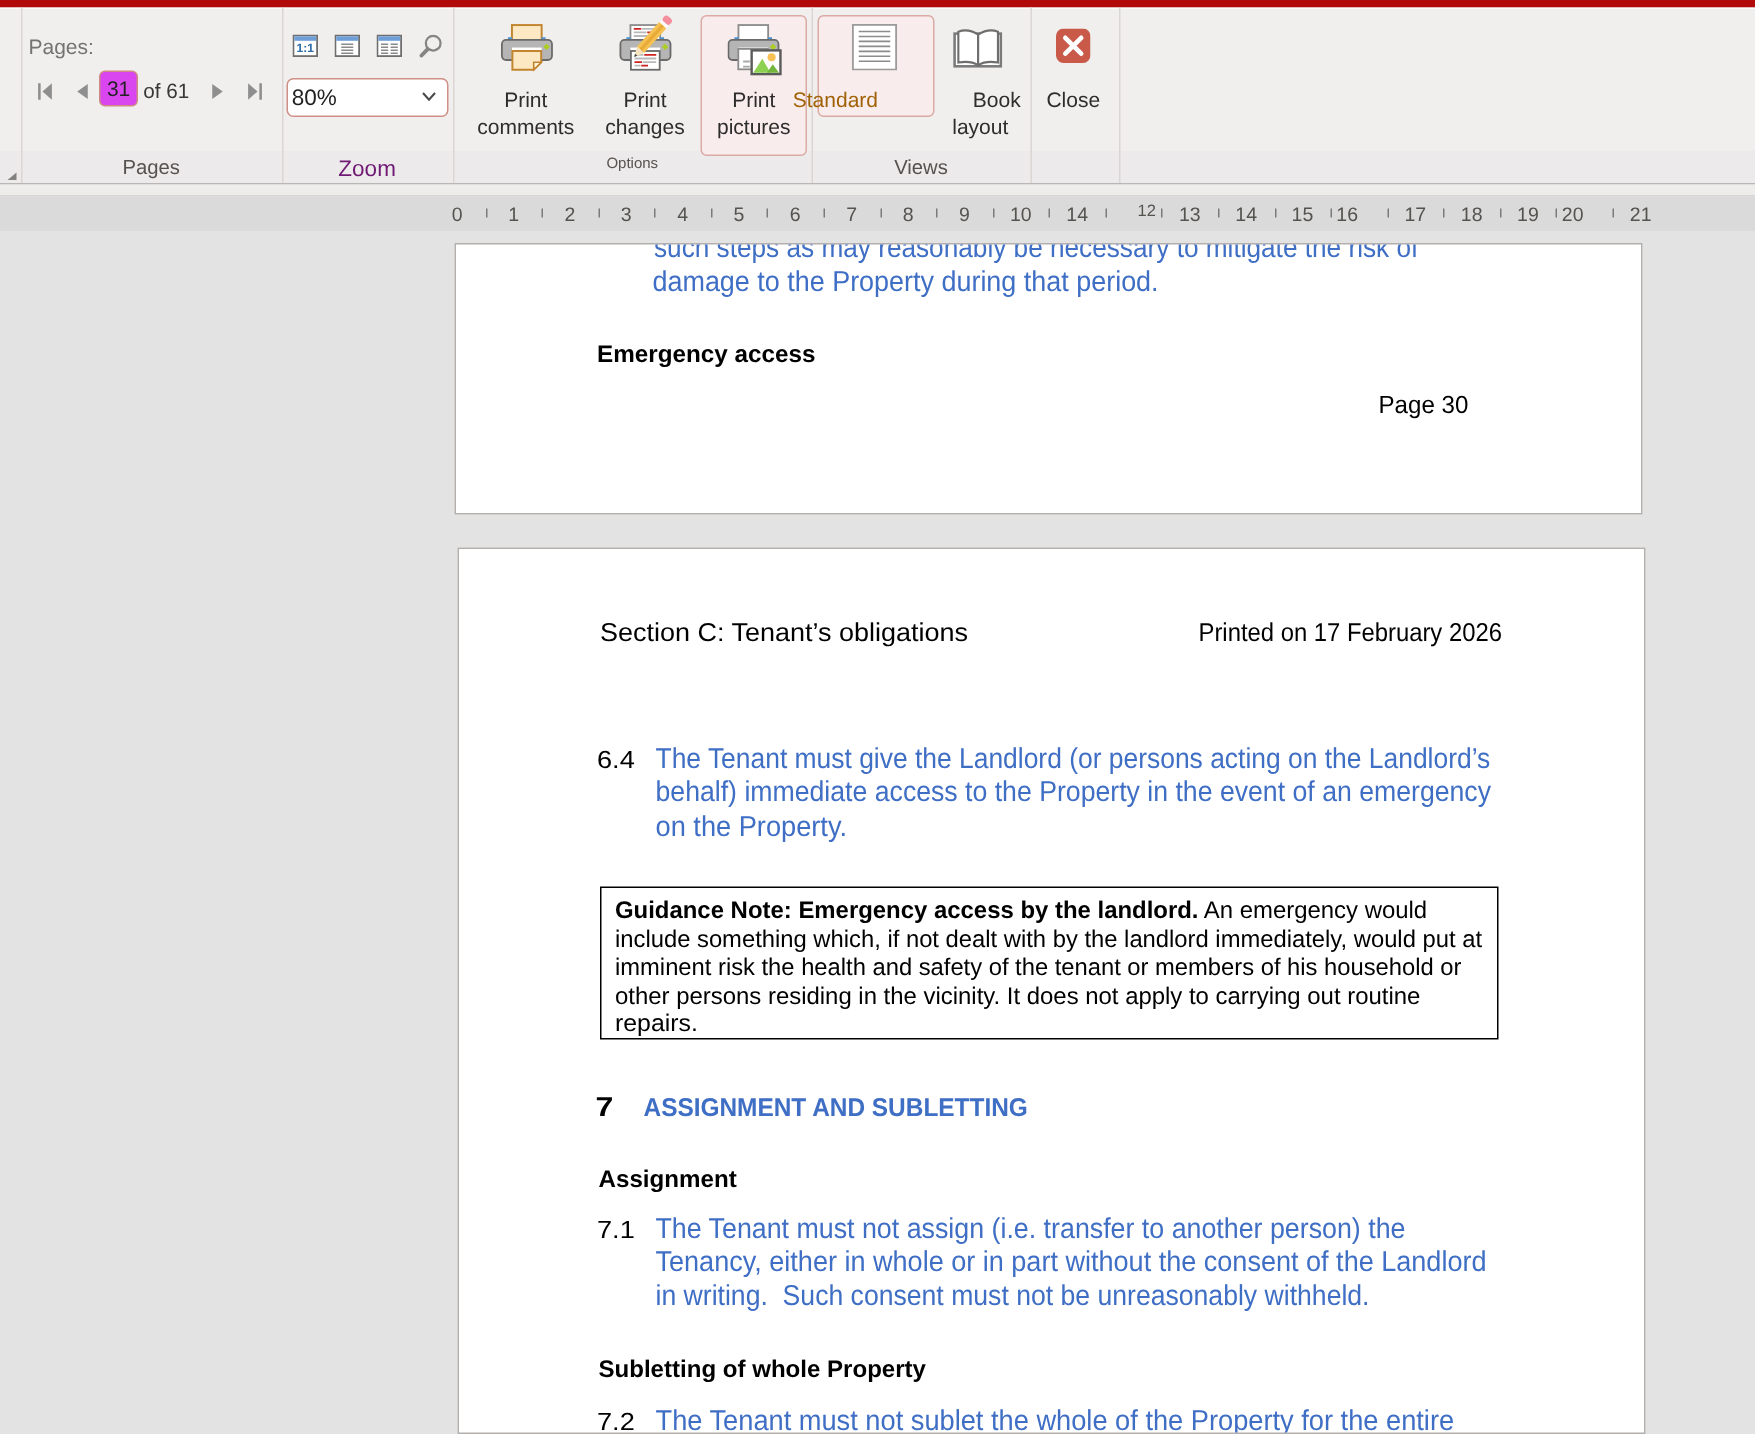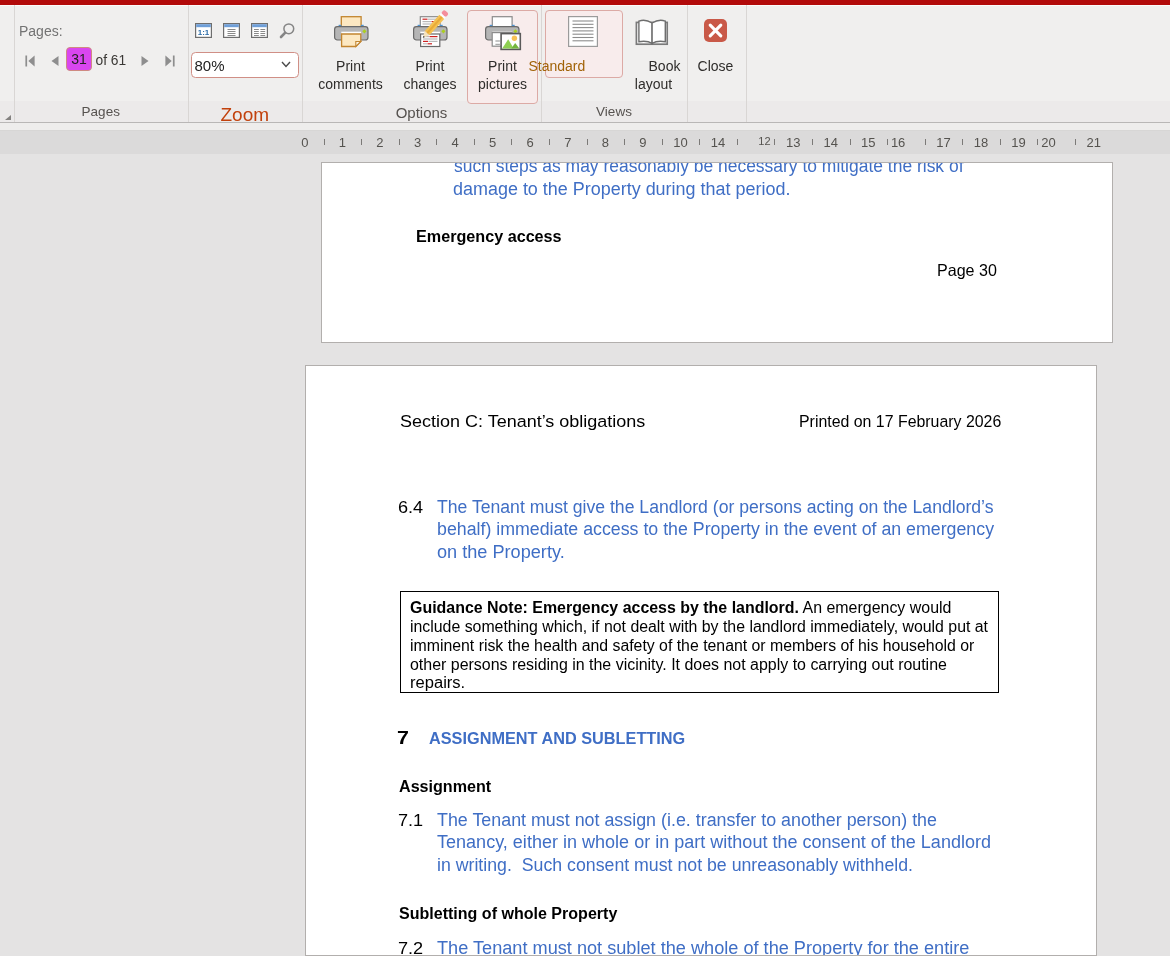--- a/index.html
+++ b/index.html
@@ -63,22 +63,22 @@
 <div class="abs" style="left:999.8px;top:139px;width:1px;height:6px;background:#7c7a78"></div>
 <div class="abs" style="left:1037.4px;top:139px;width:1px;height:6px;background:#7c7a78"></div>
 <div class="abs" style="left:1075.0px;top:139px;width:1px;height:6px;background:#7c7a78"></div>
 <div class="sep" style="left:14px"></div>
 <div class="sep" style="left:187.5px"></div>
 <div class="sep" style="left:302px"></div>
 <div class="sep" style="left:541px"></div>
 <div class="sep" style="left:687px"></div>
 <div class="sep" style="left:746px"></div>
 <div class="abs" style="left:14px;top:103.5px;width:173.5px;text-align:center;font-size:13.5px;color:#56524f">Pages</div>
-<div class="abs" style="left:187.5px;top:103.5px;width:114.5px;text-align:center;font-size:19px;color:#c2410c">Zoom</div>
-<div class="abs" style="left:302px;top:103.5px;width:239px;text-align:center;font-size:15px;color:#56524f">Options</div>
+<div class="abs" style="left:187.5px;top:103.5px;width:114.5px;text-align:center;font-size:15px;color:#701a75">Zoom</div>
+<div class="abs" style="left:302px;top:103.5px;width:239px;text-align:center;font-size:10px;color:#56524f">Options</div>
 <div class="abs" style="left:541px;top:103.5px;width:146px;text-align:center;font-size:13.5px;color:#56524f">Views</div>
 <div class="abs" style="left:5px;top:115px;width:0;height:0;border-left:6px solid transparent;border-bottom:5px solid #848280"></div>
 <div class="abs" style="left:19px;top:22.5px;font-size:14px;color:#737373">Pages:</div>
 <svg class="abs" style="left:25px;top:54.5px" width="10" height="12" viewBox="0 0 10 12">
 <rect x="0.4" y="0.5" width="1.7" height="11" fill="#8e8e8e"></rect>
     <path d="M9.6 0.5 L3.3 6 L9.6 11.5 Z" fill="#8e8e8e"></path>
   </svg>
 <svg class="abs" style="left:51px;top:55.5px" width="8" height="10" viewBox="0 0 8 10">
 <path d="M7.5 0 L0.5 5 L7.5 10 Z" fill="#8e8e8e"></path>
   </svg>
@@ -217,21 +217,21 @@
 <path d="M3.9 24.7 L3.9 4.1 C8 2.6 13 3.4 17.1 6 L17.1 26.4 C13.5 24.2 8.2 23.9 3.9 24.7 Z" fill="#fff" stroke="#6e6e6e" stroke-width="1.4"></path>
 <path d="M30.3 24.7 L30.3 4.1 C26.2 2.6 21.2 3.4 17.1 6 L17.1 26.4 C20.7 24.2 26 23.9 30.3 24.7 Z" fill="#fff" stroke="#6e6e6e" stroke-width="1.4"></path>
 </svg>
 <div class="abs" style="left:598.5px;top:57.5px;width:132px;text-align:center;font-size:14px;color:#2f2d2b">Book</div>
 <div class="abs" style="left:598.5px;top:76px;width:110px;text-align:center;font-size:14px;color:#2f2d2b">layout</div>
 <svg class="abs" style="left:703.5px;top:18.5px" width="23" height="23" viewBox="0 0 23 23">
 <rect x="0" y="0" width="23" height="23" rx="5" fill="#c95948"></rect>
 <path d="M6.2 6.2 L16.8 16.8 M16.8 6.2 L6.2 16.8" stroke="#fff" stroke-width="3.1" stroke-linecap="round"></path>
 </svg>
 <div class="abs" style="left:660.5px;top:57.5px;width:110px;text-align:center;font-size:14px;color:#2f2d2b">Close</div>
-<div class="abs" style="left:321px;top:162.3px;width:792px;height:181px;background:#fff;border:1px solid #b2afad;box-sizing:border-box;overflow:hidden">
+<div class="abs" style="left:303px;top:162.3px;width:792px;height:181px;background:#fff;border:1px solid #b2afad;box-sizing:border-box;overflow:hidden">
 <div class="abs nw" style="left:131.5px;top:-7.1px;font-size:19.2px;line-height:19.2px;color:#3f6ec5;transform:scaleX(0.91);transform-origin:0 0">such steps as may reasonably be necessary to mitigate the risk of</div>
 <div class="abs nw" style="left:131.2px;top:15.5px;font-size:19.2px;line-height:19.2px;color:#3f6ec5;transform:scaleX(0.9358);transform-origin:0 0">damage to the Property during that period.</div>
 <div class="abs nw" style="left:94.39999999999998px;top:65.3px;font-size:16px;line-height:16px;font-weight:bold;transform:scaleX(1.0103);transform-origin:0 0">Emergency access</div>
 <div class="abs nw" style="left:614.7px;top:99.2px;font-size:16.5px;line-height:16.5px;transform:scaleX(0.9742);transform-origin:0 0">Page 30</div>
 </div>
 <div class="abs" style="left:304.5px;top:365.4px;width:792px;height:591px;background:#fff;border:1px solid #b2afad;box-sizing:border-box;overflow:hidden">
 <div class="abs" style="left:94.7px;top:224.9px;width:599.2px;height:101.4px;border:1px solid #000;box-sizing:border-box"></div>
 <div class="abs nw" style="left:94.39999999999998px;top:46.7px;font-size:17.2px;line-height:17.2px;transform:scaleX(1.0464);transform-origin:0 0">Section C: Tenant’s obligations</div>
 <div class="abs nw" style="left:493.79999999999995px;top:46.7px;font-size:17.2px;line-height:17.2px;transform:scaleX(0.9245);transform-origin:0 0">Printed on 17 February 2026</div>
 <div class="abs nw" style="left:92.30000000000001px;top:132.5px;font-size:16.5px;line-height:16.5px;transform:scaleX(1.0986);transform-origin:0 0">6.4</div>

